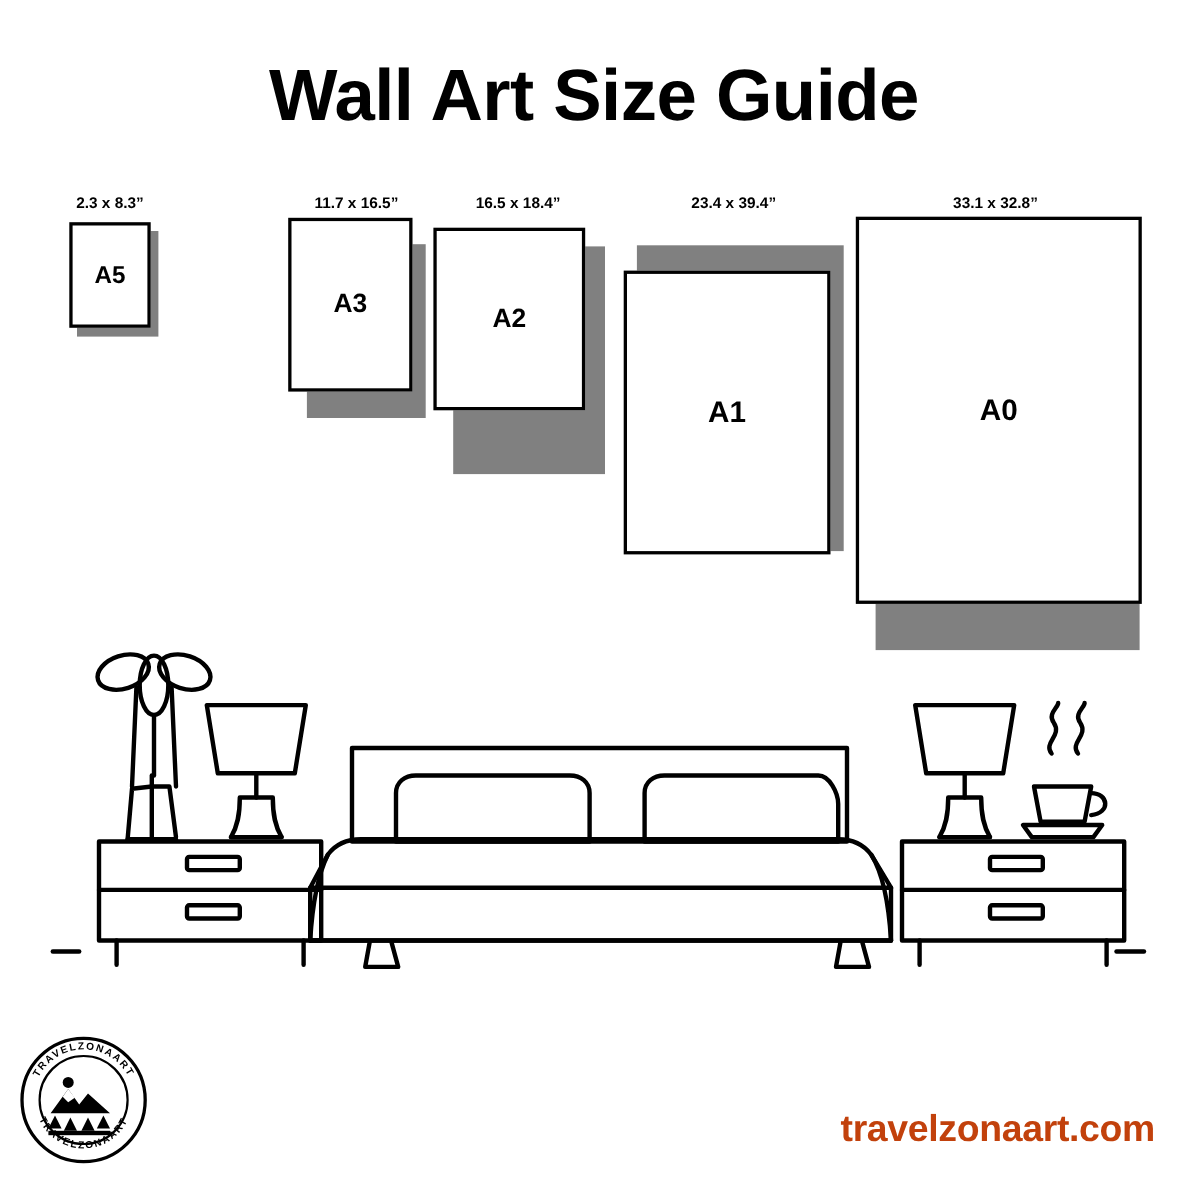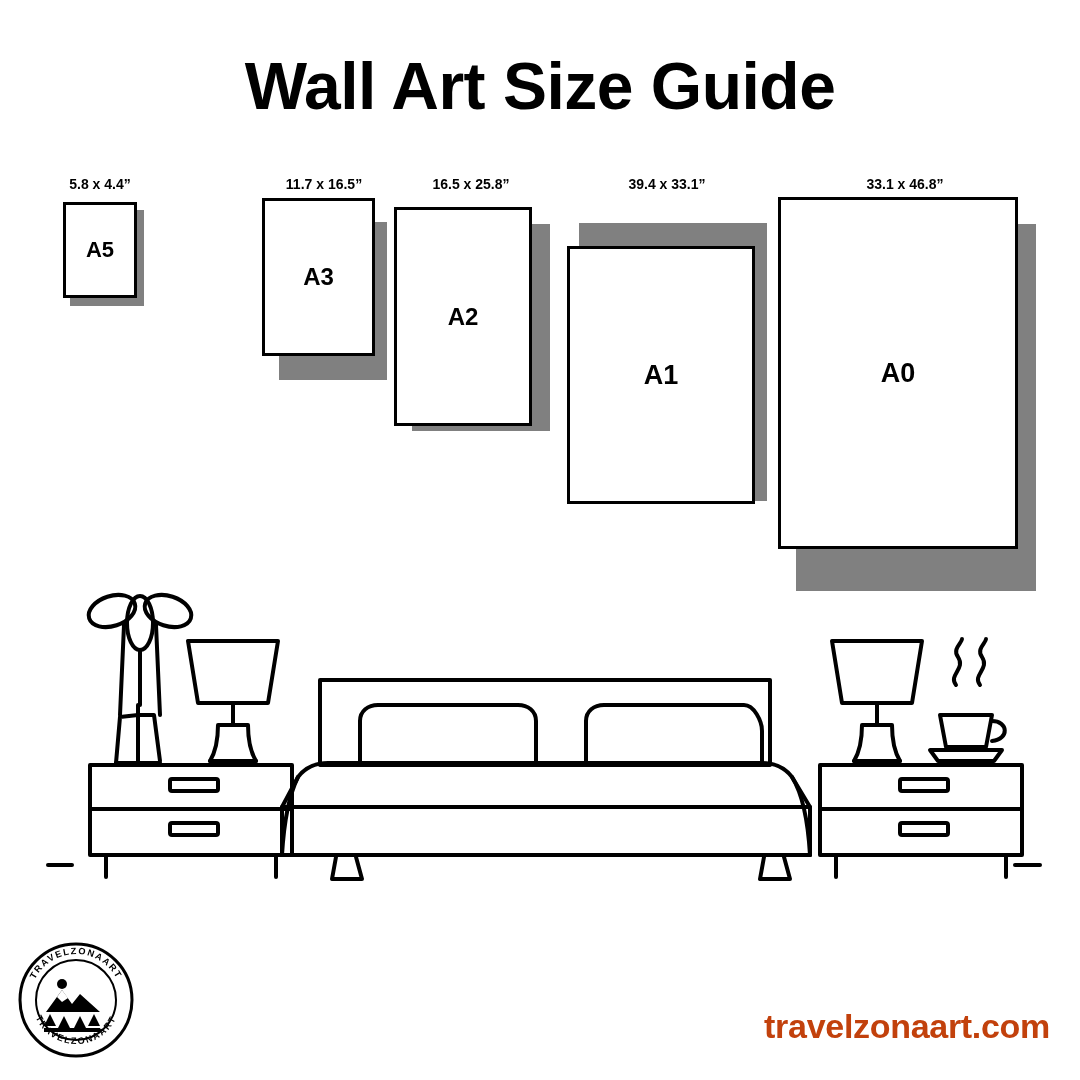--- a/index.html
+++ b/index.html
@@ -107,56 +107,56 @@
 </head>
 <body>
 
 <div id="canvas">
 
   <div id="title">Wall Art Size Guide</div>
 
   <div id="frames">
 
     <div class="frame-group" style="left:56px; top:176px; width:88px; height:130px;">
-      <div class="frame-caption" style="top:0px;">5.8 x 4.4”</div>
+      <div class="frame-caption" style="top:0px;">2.3 x 8.3”</div>
       <div class="frame-shadow" style="left:14px; top:34px; width:74px; height:96px;"></div>
       <div class="frame-box" style="left:7px; top:26px; width:74px; height:96px;">
         <span class="frame-label sm">A5</span>
       </div>
     </div>
 
 
     <div class="frame-group" style="left:260px; top:176px; width:128px; height:204px;">
       <div class="frame-caption" style="top:0px;">11.7 x 16.5”</div>
       <div class="frame-shadow" style="left:19px; top:46px; width:108px; height:158px;"></div>
       <div class="frame-box" style="left:2px; top:22px; width:113px; height:158px;">
         <span class="frame-label">A3</span>
       </div>
     </div>
 
     <div class="frame-group" style="left:392px; top:176px; width:158px; height:255px;">
-      <div class="frame-caption" style="top:0px;">16.5 x 25.8”</div>
+      <div class="frame-caption" style="top:0px;">16.5 x 18.4”</div>
       <div class="frame-shadow" style="left:20px; top:48px; width:138px; height:207px;"></div>
-      <div class="frame-box" style="left:2px; top:31px; width:138px; height:219px;">
+      <div class="frame-box" style="left:2px; top:31px; width:138px; height:166px;">
         <span class="frame-label">A2</span>
       </div>
     </div>
 
     <div class="frame-group" style="left:562px; top:176px; width:210px; height:325px;">
-      <div class="frame-caption" style="top:0px;">39.4 x 33.1”</div>
+      <div class="frame-caption" style="top:0px;">23.4 x 39.4”</div>
       <div class="frame-shadow" style="left:17px; top:47px; width:188px; height:278px;"></div>
       <div class="frame-box" style="left:5px; top:22px; width:188px; height:258px;margin-top:48px;">
         <span class="frame-label lg">A1</span>
       </div>
     </div>
 
     <div class="frame-group" style="left:774px; top:176px; width:262px; height:415px;">
-      <div class="frame-caption" style="top:0px;">33.1 x 46.8”</div>
+      <div class="frame-caption" style="top:0px;">33.1 x 32.8”</div>
       <div class="frame-shadow" style="left:22px; top:48px; width:240px; height:367px;"></div>
-      <div class="frame-box" style="left:4px; top:21px; width:240px; height:352px;">
+      <div class="frame-box" style="left:4px; top:21px; width:260px; height:352px;">
         <span class="frame-label lg">A0</span>
       </div>
     </div>
   </div>
 
   <svg id="furniture" viewBox="0 0 1040 340" fill="none" stroke="#000000" stroke-width="4" stroke-linecap="round" stroke-linejoin="round">
 
     <line x1="28" y1="300" x2="52" y2="300"></line>
     <line x1="995" y1="300" x2="1020" y2="300"></line>
 

